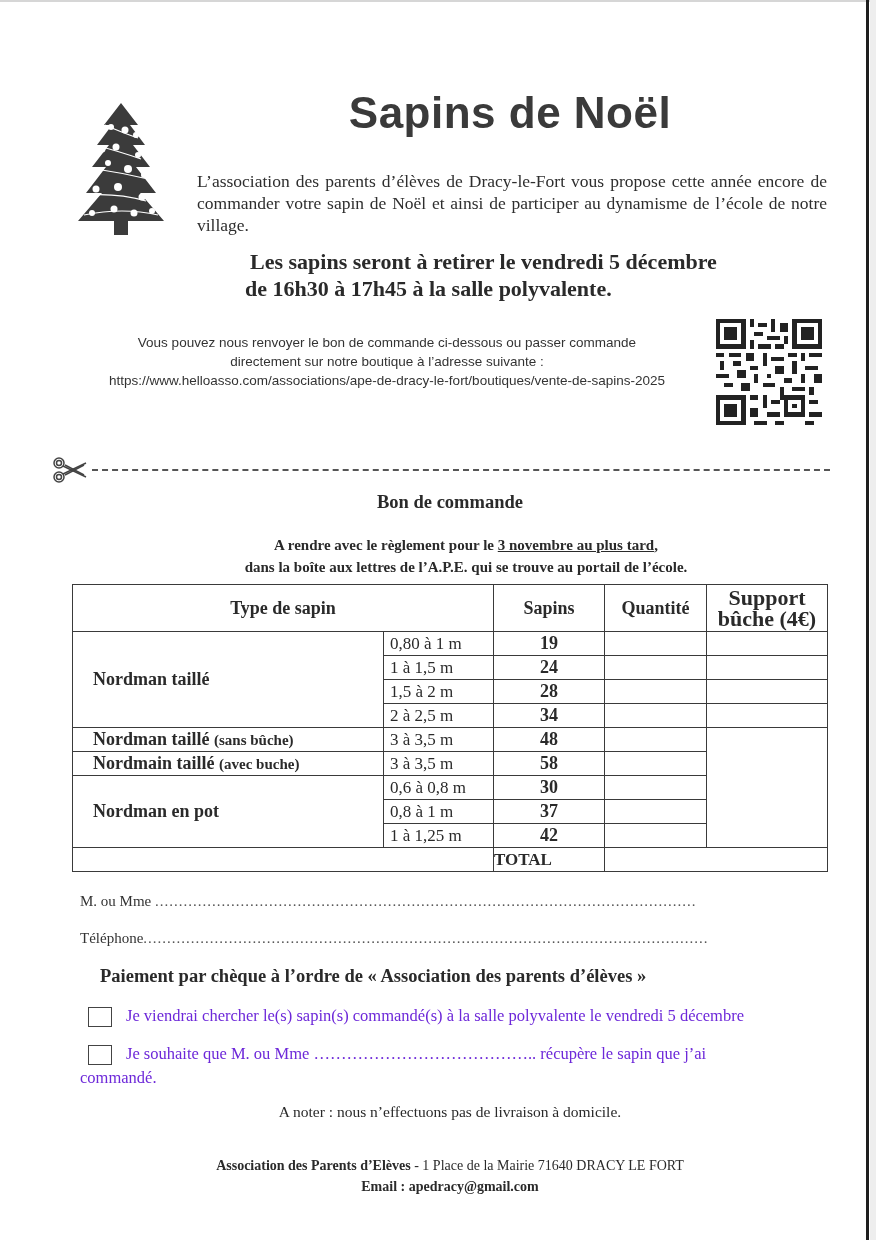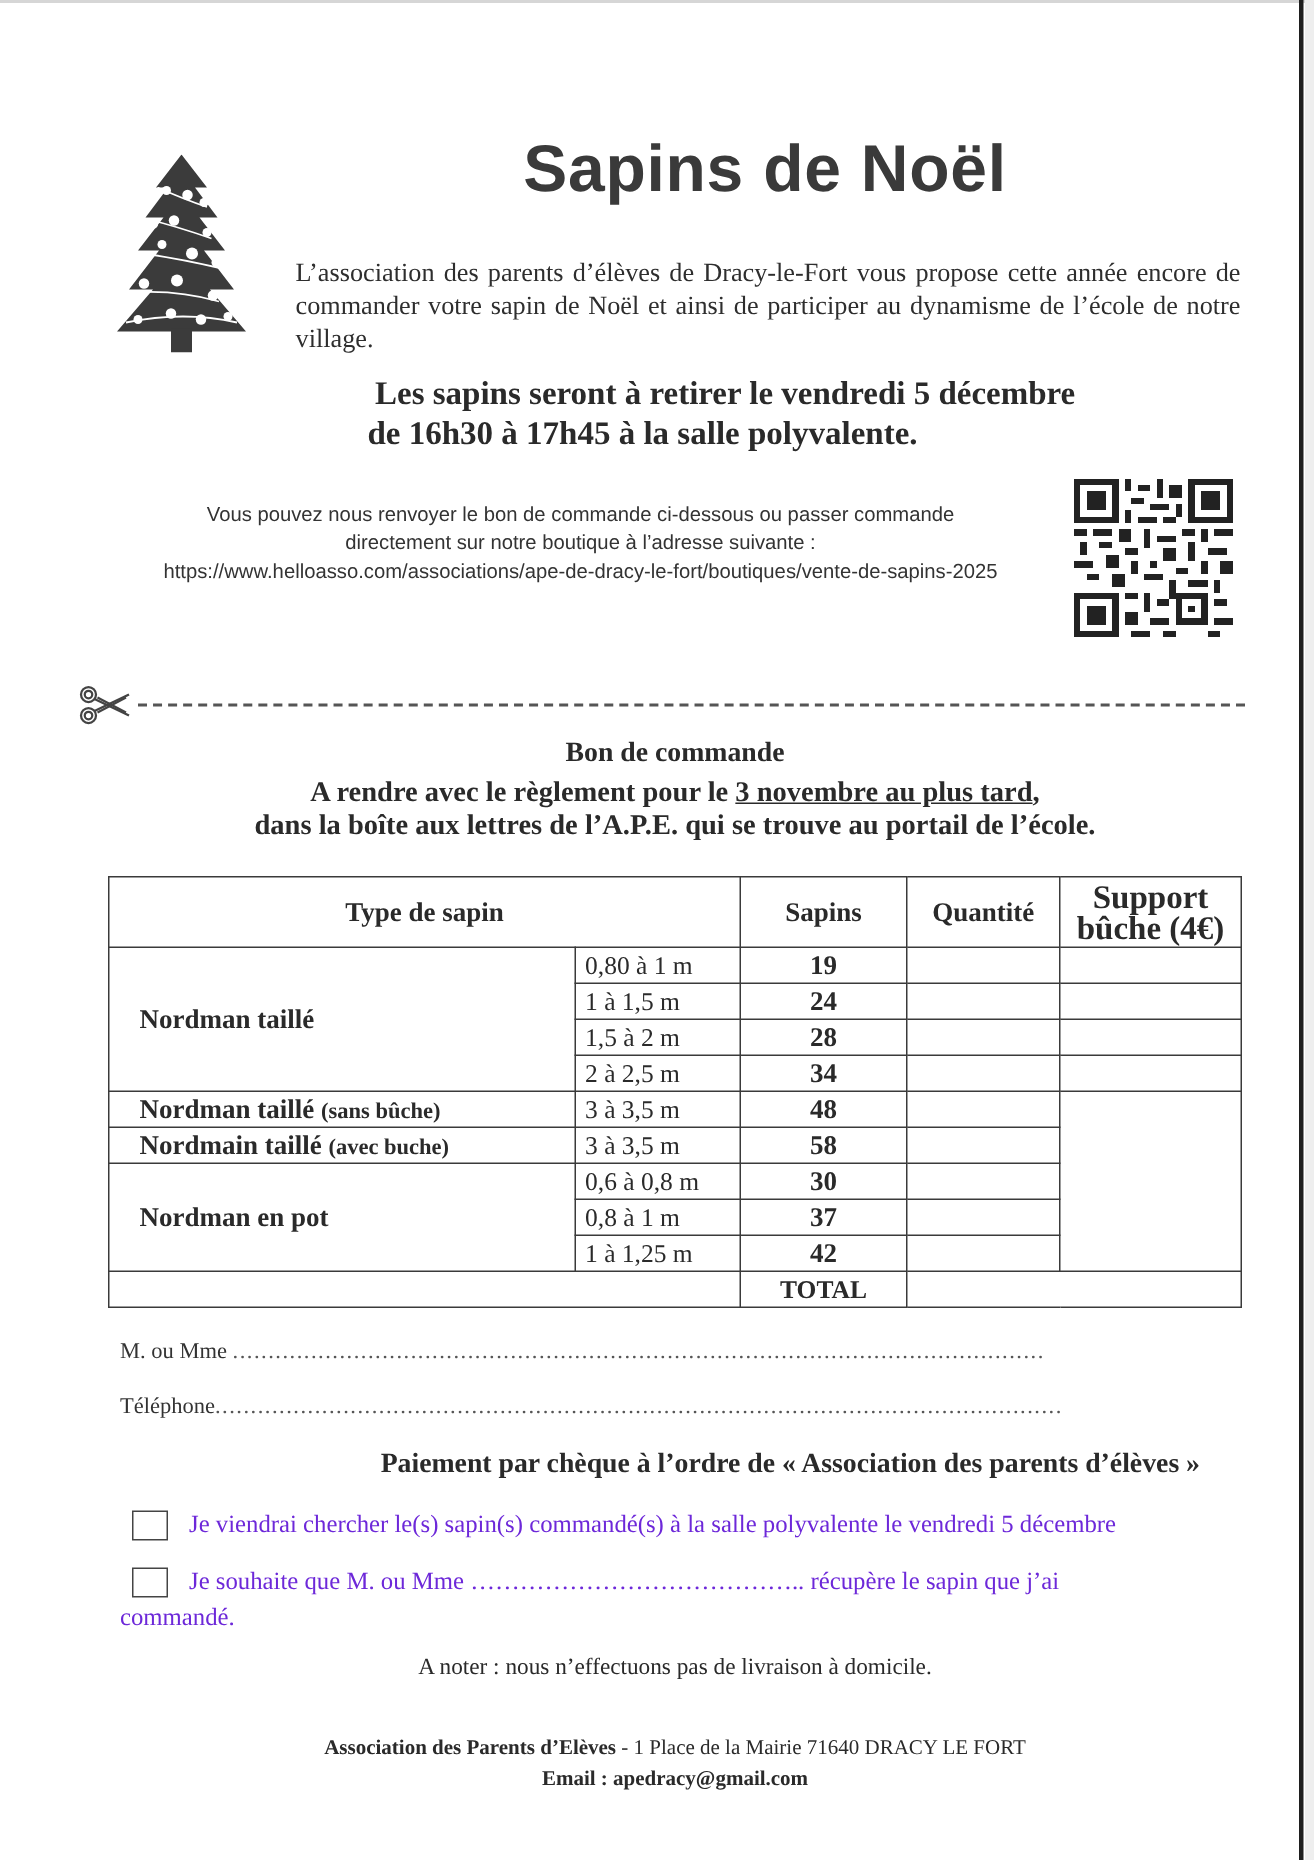--- a/index.html
+++ b/index.html
@@ -41,48 +41,48 @@
       position: absolute; left: 40px; top: 14px; width: 738px; height: 0;
       border-top: 2px dashed #555;
     }
 
     .order-title {
       position: absolute; left: 200px; top: 492px; width: 500px; text-align: center;
       font-size: 18.5px; font-weight: bold; margin: 0; color: #2a2a2a;
     }
     .order-sub {
       position: absolute; left: 120px; top: 518px; width: 660px; text-align: center;
-      font-size: 19px; font-weight: bold; line-height: 22px; margin: 0; color: #2a2a2a;
+      font-size: 15px; font-weight: bold; line-height: 22px; margin: 16px; color: #2a2a2a;
     }
     .order-sub u { text-decoration: underline; }
 
     table.order {
       position: absolute; left: 72px; top: 584px; width: 755px;
       border-collapse: collapse; table-layout: fixed; color: #2a2a2a;
     }
     table.order td, table.order th {
       border: 1.5px solid #3a3a3a; padding: 0; height: 23px;
       font-size: 17px;
     }
     table.order th { font-weight: bold; height: 46px; font-size: 18px; }
     table.order th.support { font-size: 22px; line-height: 21px; border-radius: 14px; }
     table.order td.type { font-weight: bold; padding-left: 20px; font-size: 18px; }
     table.order td.type small { font-size: 15px; }
     table.order td.size { padding-left: 6px; font-size: 17px; }
     table.order td.price { text-align: center; font-weight: bold; font-size: 18px; }
-    table.order td.total-label { text-align: center; font-weight: bold; font-size: 17px; }
+    table.order td.total-label { font-weight: bold; font-size: 17px; }
 
     .field {
       position: absolute; left: 80px; width: 730px; font-size: 15px; color: #333;
       white-space: nowrap; overflow: hidden;
     }
     .field .dots { letter-spacing: 1px; color: #555; }
 
     .payment {
-      position: absolute; left: 100px; top: 966px; width: 700px; text-align: right;
+      position: absolute; left: 100px; top: 966px; width: 700px; text-align: left;
       font-size: 18.5px; font-weight: bold; margin: 0; color: #2a2a2a;
     }
     .checkrow { position: absolute; left: 88px; width: 740px; font-size: 16.5px; line-height: 24px; color: #6d28d9; }
     .checkbox {
       display: inline-block; width: 24px; height: 20px; border: 1.5px solid #444;
       vertical-align: middle; margin-right: 14px; background: #fff; box-sizing: border-box;
     }
     .checkrow .cont { display: block; margin-left: -8px; }
 
     .note {

